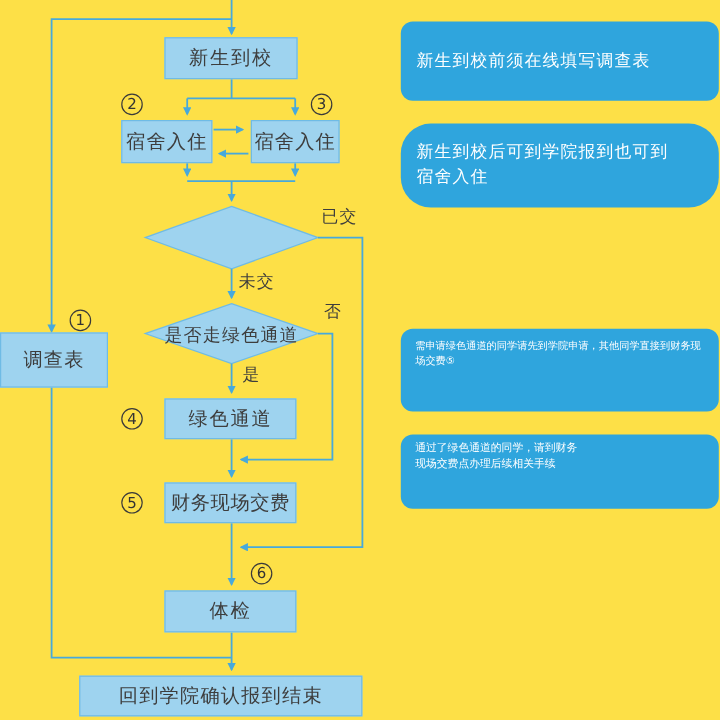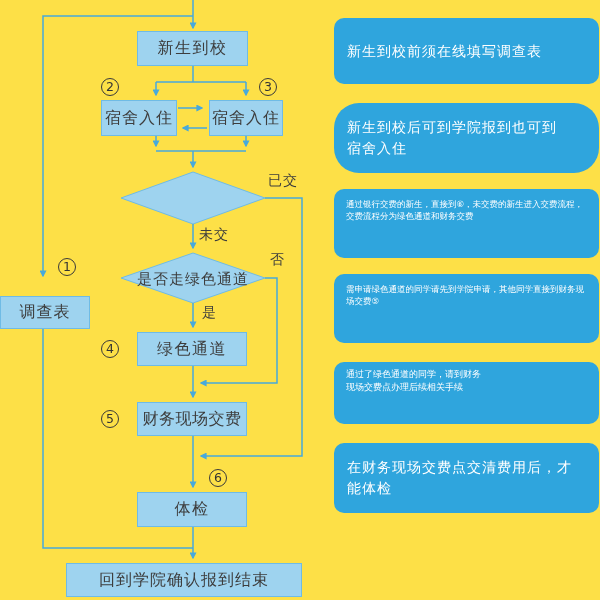--- a/index.html
+++ b/index.html
@@ -97,21 +97,21 @@
 
   <div class="node" style="left:137px;top:31px;width:111px;height:35px;">新生到校</div>
 
   <div class="node" style="left:101px;top:100px;width:76px;height:36px;letter-spacing:1px;">宿舍入住</div>
 
   <div class="node" style="left:209px;top:100px;width:74px;height:36px;letter-spacing:1px;">宿舍入住</div>
 
 
   <div class="diamond-label" style="left:113px;top:270px;">是否走绿色通道</div>
 
-  <div class="node" style="left:0px;top:296px;width:90px;height:33px;letter-spacing:1px;">调查表</div>
+  <div class="node" style="left:0px;top:277px;width:90px;height:46px;letter-spacing:1px;">调查表</div>
 
   <div class="node" style="left:137px;top:332px;width:110px;height:34px;">绿色通道</div>
 
   <div class="node" style="left:137px;top:402px;width:110px;height:34px;letter-spacing:0.5px;">财务现场交费</div>
 
   <div class="node" style="left:137px;top:492px;width:110px;height:35px;">体检</div>
 
   <div class="node" style="left:66px;top:563px;width:236px;height:34px;letter-spacing:1px;">回到学院确认报到结束</div>
 
   <div class="edge-label" style="left:268px;top:172px;">已交</div>
@@ -122,22 +122,18 @@
   <span class="circle-num" style="left:58px;top:258px;">1</span>
   <span class="circle-num" style="left:101px;top:78px;">2</span>
   <span class="circle-num" style="left:259px;top:78px;">3</span>
   <span class="circle-num" style="left:101px;top:340px;">4</span>
   <span class="circle-num" style="left:101px;top:410px;">5</span>
   <span class="circle-num" style="left:209px;top:469px;">6</span>
 
   <div class="note note-lg" style="top:18px;height:66px;">新生到校前须在线填写调查表</div>
   <div class="note note-lg" style="top:103px;height:70px;border-radius:25px;">新生到校后可到学院报到也可到
 宿舍入住</div>
-  <div class="note note-sm" style="top:189px;height:69px;">通过银行交费的新生，直接到⑥，未交费的新生进入交费流程，
-交费流程分为绿色通道和财务交费</div>
   <div class="note note-sm" style="top:274px;height:69px;">需申请绿色通道的同学请先到学院申请，其他同学直接到财务现
 场交费⑤</div>
   <div class="note note-sm pad-lg" style="top:362px;height:62px;">通过了绿色通道的同学，请到财务
 现场交费点办理后续相关手续</div>
-  <div class="note note-lg" style="top:443px;height:70px;">在财务现场交费点交清费用后，才
-能体检</div>
 
 </div>
 
 </body></html>

